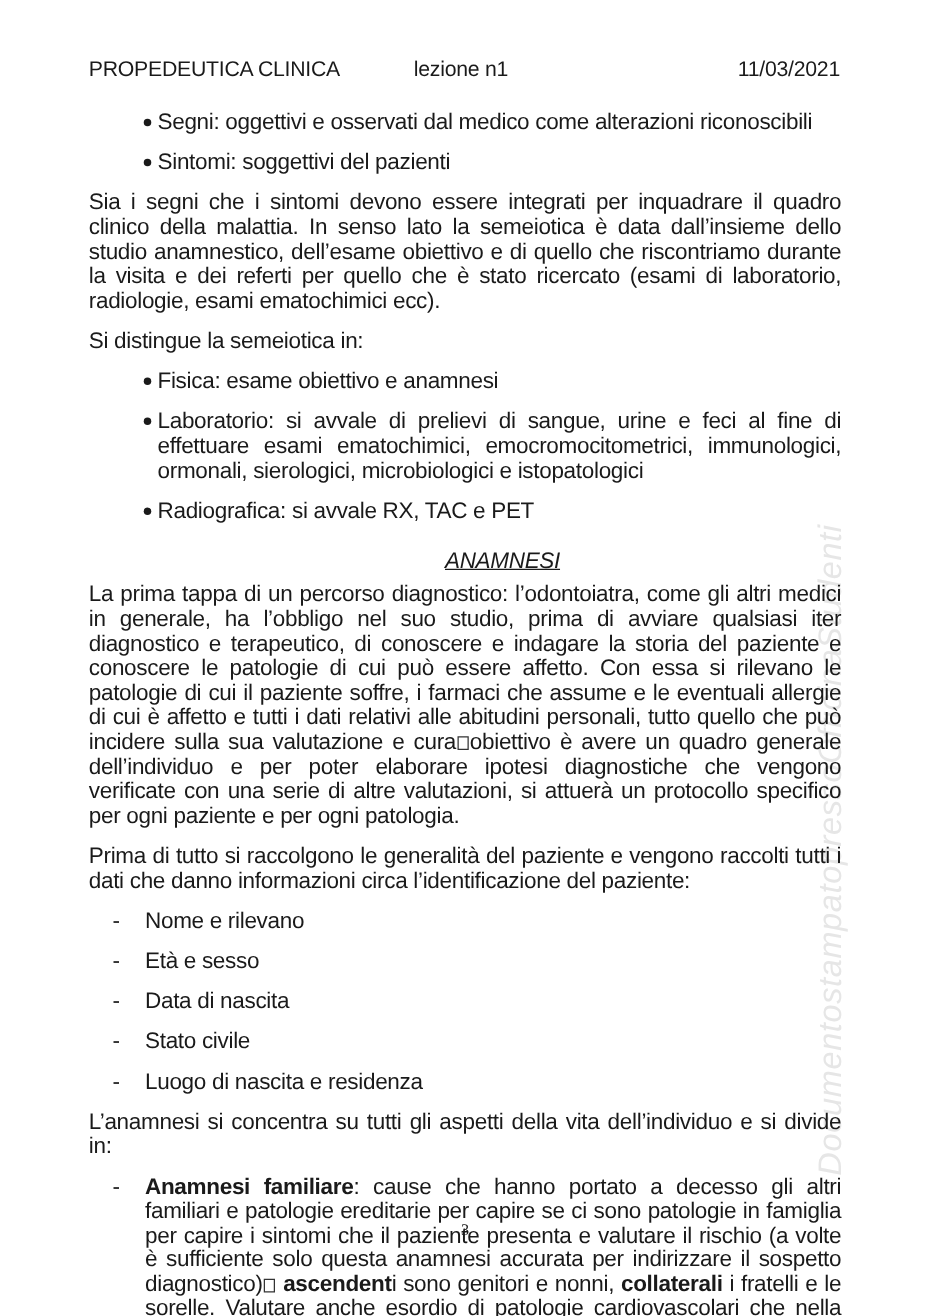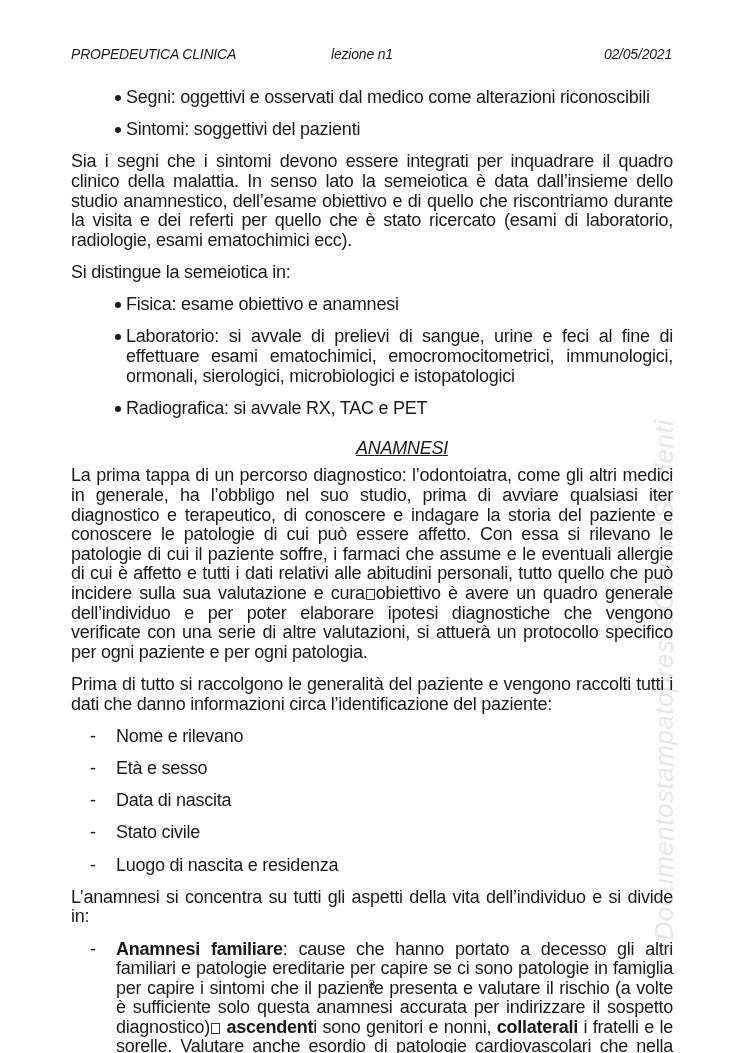--- a/index.html
+++ b/index.html
@@ -20,23 +20,22 @@
       left: 0; top: 0;
       width: 744px;
       height: 1053px;
     }
     .header {
       position: absolute;
       top: 46px;
       left: 71px;
       width: 601px;
       height: 18px;
-      font-size: 14px;
+      font-size: 17px;
       letter-spacing: -0.2px;
-      font-style: italic;
     }
     .header .left { position: absolute; left: 0; top: 0; }
     .header .center { position: absolute; left: 260px; top: 0; }
     .header .right { position: absolute; right: 0; top: 0; }
 
     .content {
       position: absolute;
       left: 71px;
       top: 88px;
       width: 602px;
@@ -118,21 +117,21 @@
     b { font-weight: bold; }
   </style>
 </head>
 <body>
 
 <div class="page">
 
   <div class="header">
     <span class="left">PROPEDEUTICA CLINICA</span>
     <span class="center">lezione n1</span>
-    <span class="right">02/05/2021</span>
+    <span class="right">11/03/2021</span>
   </div>
 
   <div class="watermark">DocumentostampatopressoOfficinaStudenti</div>
 
   <div class="content">
 
     <p class="bullet-item">
       <span class="dot"></span>
       <span>Segni: oggettivi e osservati dal medico come alterazioni riconoscibili</span>
     </p>

